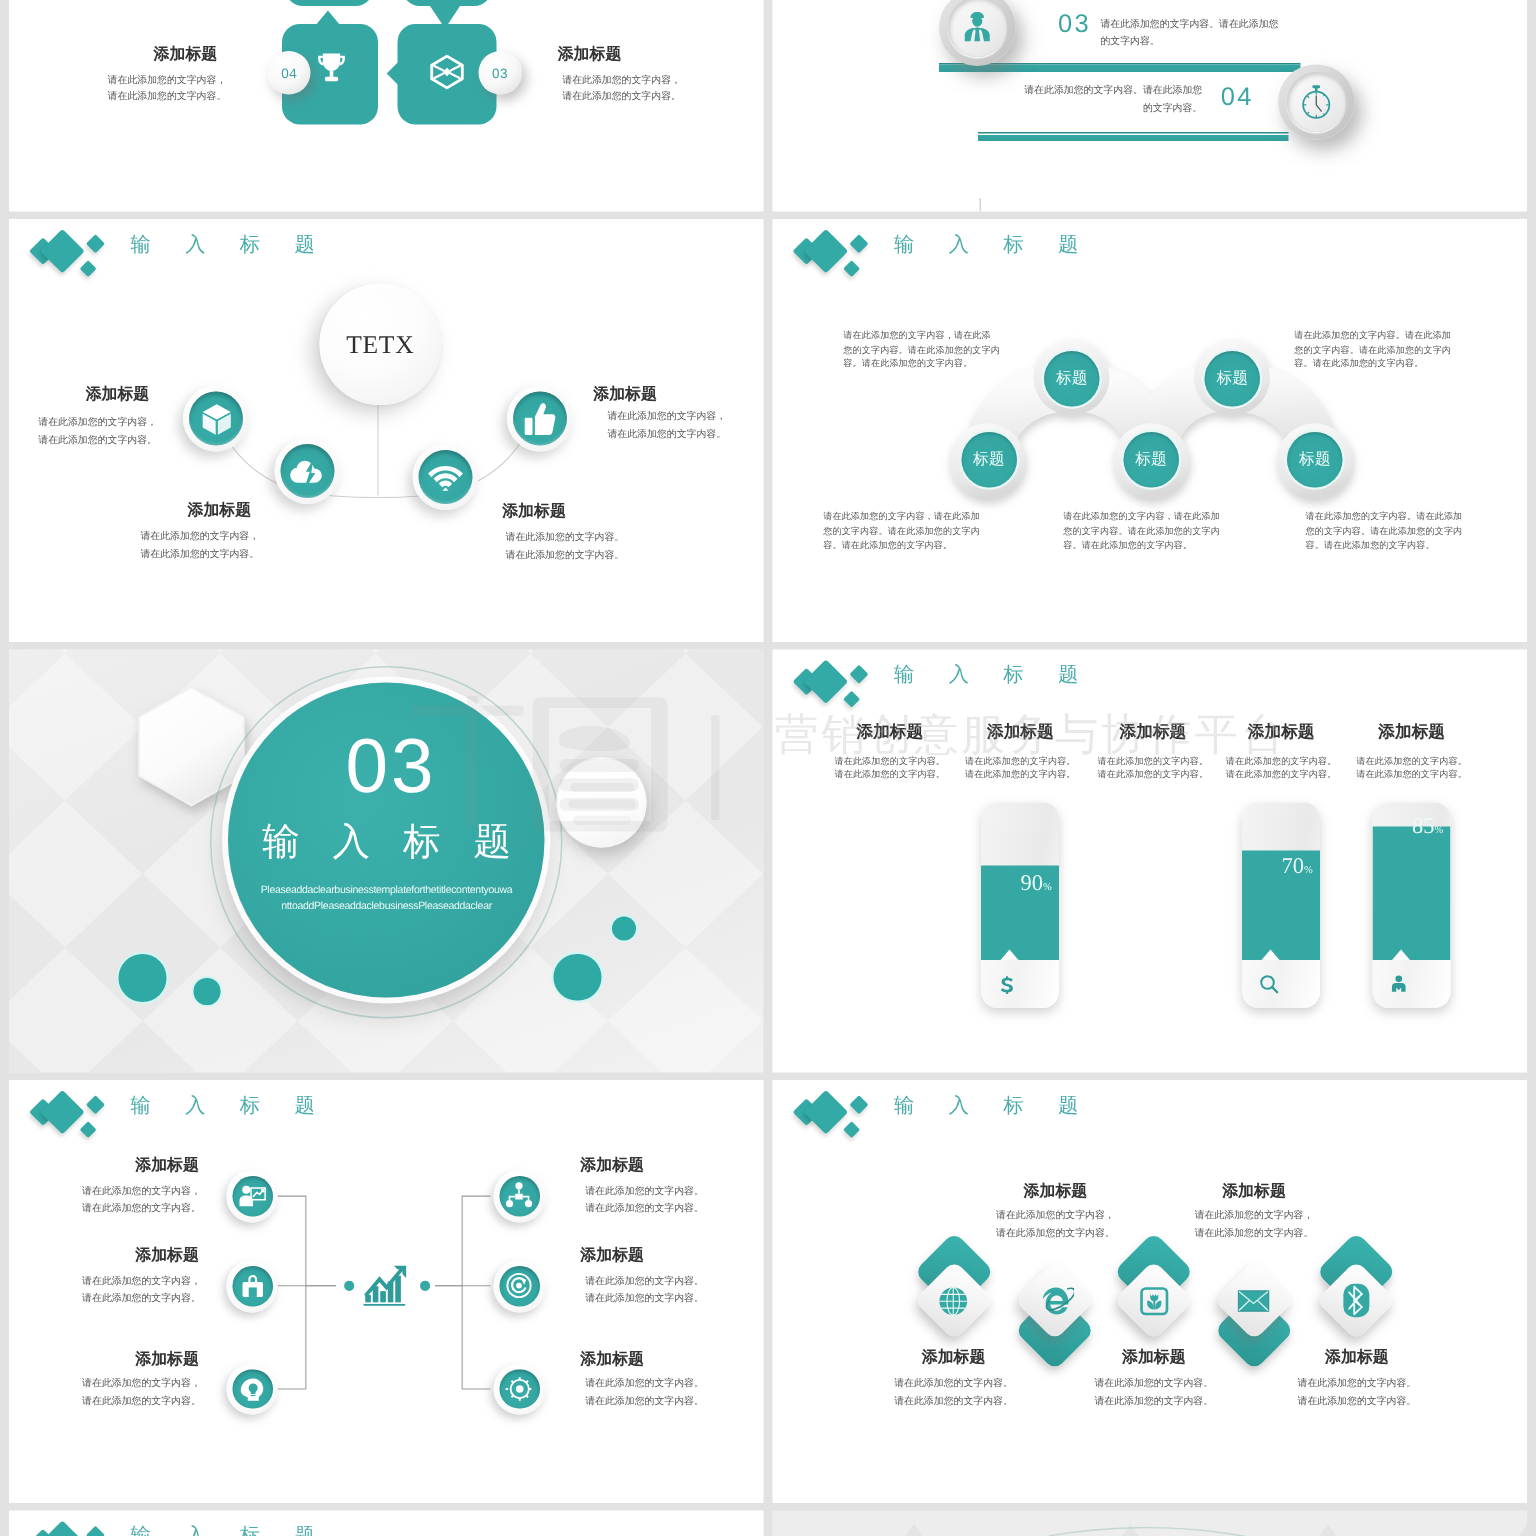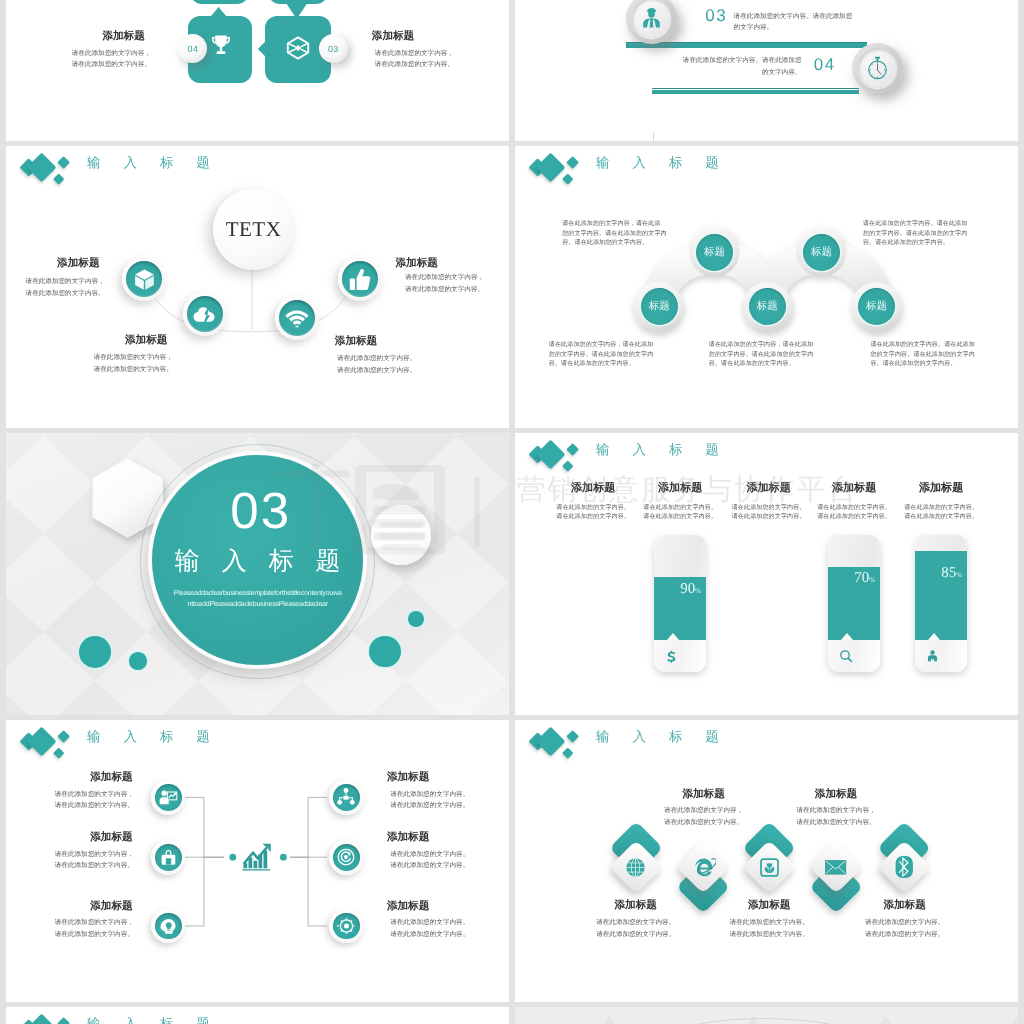--- a/index.html
+++ b/index.html
@@ -190,21 +190,21 @@
     <div class="stitle">输 入 标 题</div>
   </div>
   <svg class="abs" style="left:0;top:0;width:503px;height:282px">
     <path d="M138,133 C150,160 170,177 198.6,182.4 C222,186.8 270,186.8 290.6,182.4 C318,176.6 338,160 350,133" fill="none" stroke="#cfcfcf" stroke-width="0.7"></path>
     <path d="M246,84 L246,184.2" fill="none" stroke="#cfcfcf" stroke-width="0.7"></path>
   </svg>
   <div class="abs" style="left:207px;top:43px;width:81px;height:81px;border-radius:50%;
        background:radial-gradient(circle at 36% 26%, #ffffff 0%,#fcfcfc 48%,#eeeeee 100%);
        box-shadow:-5px 5px 13px rgba(140,140,140,.40), 0 1px 3px rgba(0,0,0,.06);
        display:flex;align-items:center;justify-content:center;">
-    <span style="font-family:'Liberation Serif',serif;font-size:21px;color:#2f2f2f;letter-spacing:.5px">TETX</span>
+    <span style="font-family:'Liberation Serif',serif;font-size:17px;color:#2f2f2f;letter-spacing:.5px">TETX</span>
   </div>
 
   <div class="icirc" style="left:116px;top:111px;width:44px;height:44px">
     <div class="inner" style="left:4px;top:4px;width:36px;height:36px">
       <svg width="25" height="25" viewBox="0 0 24 24">
         <path d="M12 2.4 L21 7.3 L12 12.2 L3 7.3 Z" fill="#ffffff"></path>
         <path d="M3 8.5 L11.3 13.1 L11.3 21.9 L3 17.3 Z" fill="#f2fbfa"></path>
         <path d="M12.7 13.1 L21 8.5 L21 17.3 L12.7 21.9 Z" fill="#e2f3f2"></path>
       </svg>
     </div>
@@ -507,21 +507,21 @@
         </svg></div>
   </div>
   <div class="abs tt2" style="left:291.1px;top:49px;width:96px;text-align:center">添加标题</div>
   <div class="abs bd2" style="left:291.1px;top:70.5px;width:96px;text-align:center">
     <div>请在此添加您的文字内容。</div>
       <div>请在此添加您的文字内容。</div>
   </div>
   <div class="bar" style="left:400.1px;top:102.0px;height:137.0px">
     <div class="fill" style="top:15.8px;height:89.2px"></div>
     <div class="base" style="height:32.0px"></div>
-    <div class="pct" style="top:31px"><span>85</span><b>%</b></div>
+    <div class="pct" style="top:9px"><span>85</span><b>%</b></div>
     <div class="notch" style="left:12.5px;top:97.5px;border-bottom:7.5px solid #fbfbfb"></div>
     <div class="abs" style="left:11px;top:114.0px"><svg width="13" height="14" viewBox="0 0 24 24">
           <circle cx="12" cy="5.6" r="4.1" fill="#2f9c99"></circle>
           <path d="M3.6 21.5 L3.6 15.2 C3.6 12.6 5.7 10.8 8.4 10.8 L15.6 10.8 C18.3 10.8 20.4 12.6 20.4 15.2 L20.4 21.5 L15 21.5 L15 16.2 L12 19.6 L9 16.2 L9 21.5 Z" fill="#2f9c99"></path>
         </svg></div>
   </div>
   <div class="abs tt2" style="left:378.1px;top:49px;width:96px;text-align:center">添加标题</div>
   <div class="abs bd2" style="left:378.1px;top:70.5px;width:96px;text-align:center">
     <div>请在此添加您的文字内容。</div>
       <div>请在此添加您的文字内容。</div>

